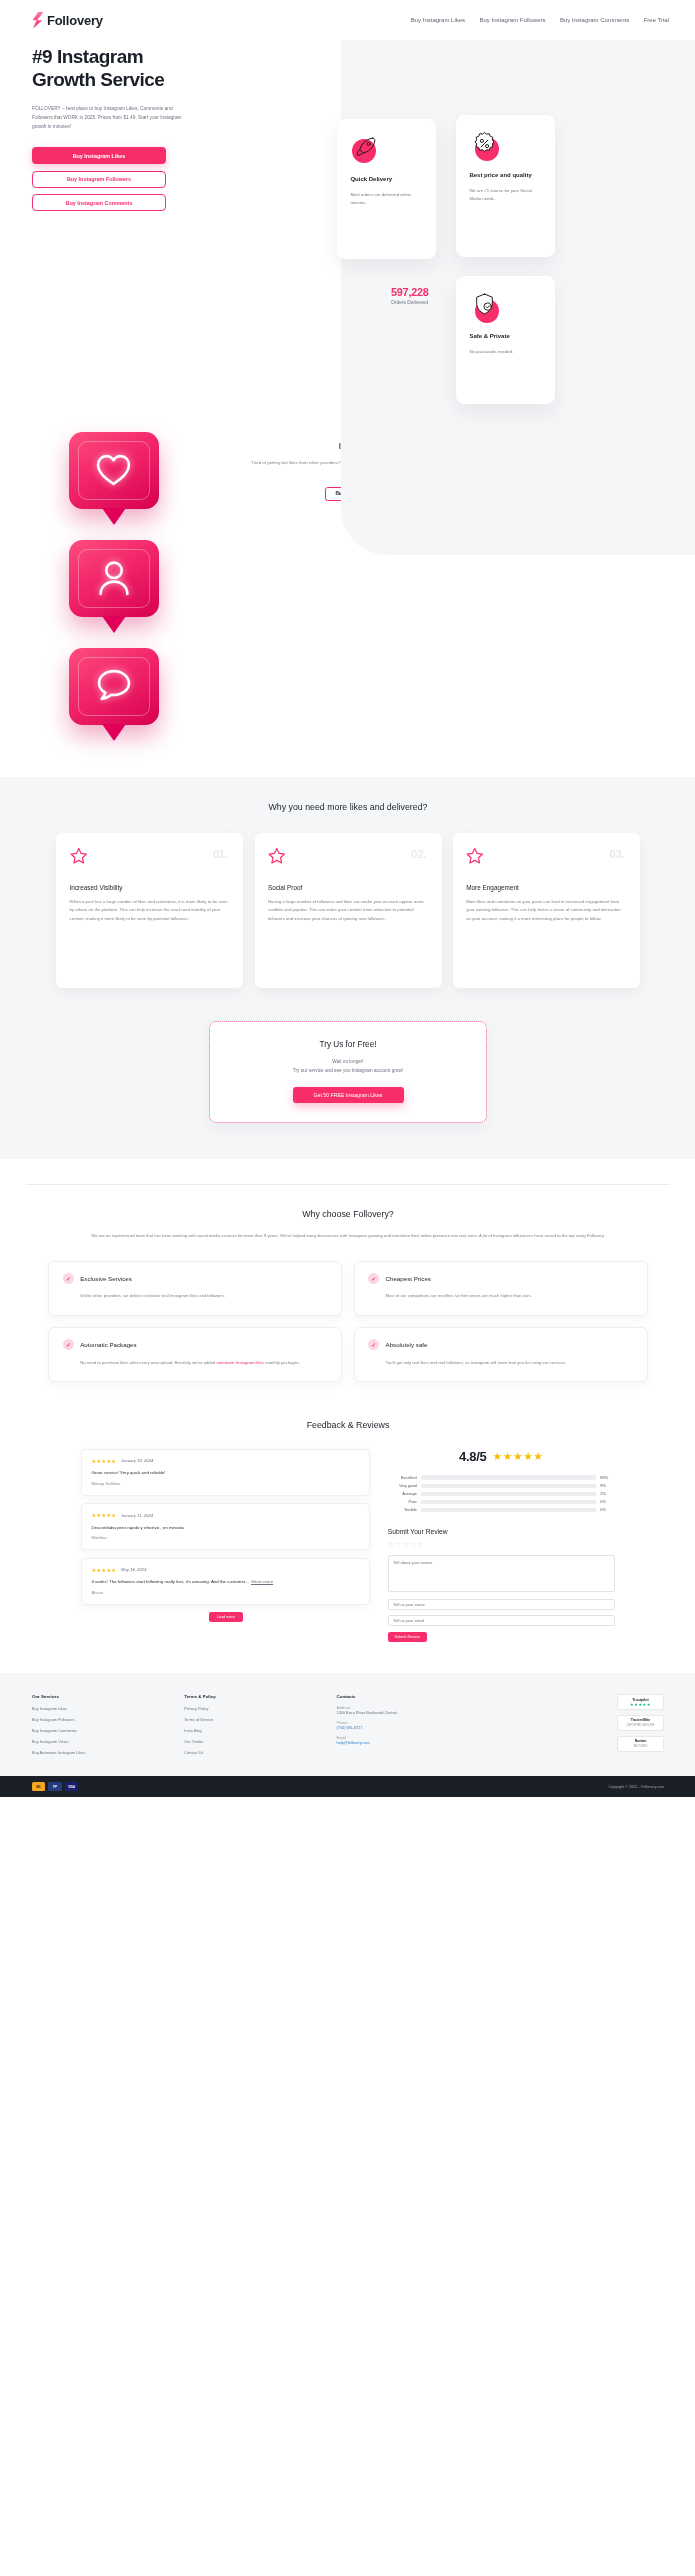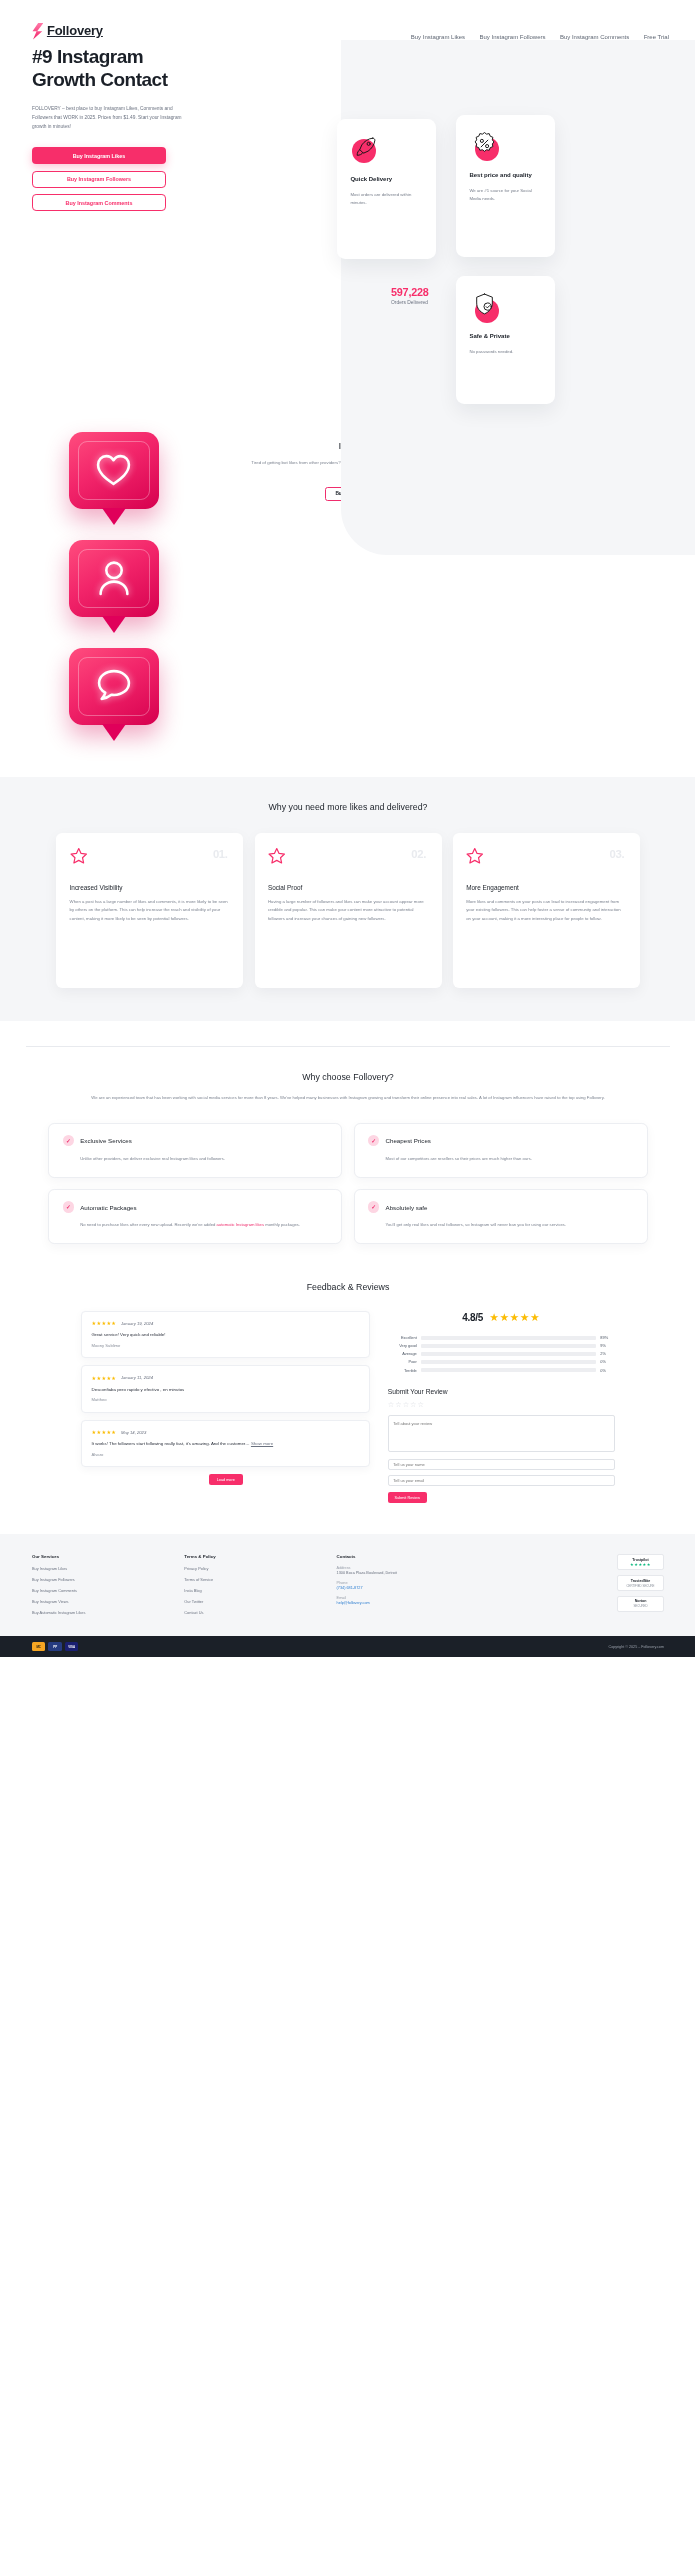--- a/index.html
+++ b/index.html
@@ -6,21 +6,21 @@
   html, body { width: 696px; }
   body {
     font-family: "Liberation Sans", sans-serif;
     background: #ffffff;
     color: #1f2430;
     -webkit-font-smoothing: antialiased;
   }
   .page { width: 696px; position: relative; overflow: hidden; }
 
   
-  .header { height: 40px; display: flex; align-items: flex-end; padding: 0 27px 0 32px; text-decoration: underline; }
+  .header { height: 40px; display: flex; align-items: center; padding: 0 27px 0 32px; }
   .brand { display: flex; align-items: center; gap: 3.6px; }
   .logo-mark {
     width: 11.3px; height: 18.5px; position: relative;
   }
   .logo-mark svg { display:block; }
   .brand-name { font-size: 13px; font-weight: 700; letter-spacing: -0.2px; color: #1b2028; }
   .nav { margin-left: auto; display: flex; align-items: center; gap: 14.4px; }
   .nav a { font-size: 6px; color: #5e6673; text-decoration: none; white-space: nowrap; }
 
   
@@ -174,21 +174,21 @@
   .rev-text .more { color: #6b7280; text-decoration: underline; }
   .rev-author { margin-top: 4.6px; font-size: 4.2px; color: #8a909b; }
   .load-more {
     margin: 2.1px auto 0; width: 34px; height: 10.3px; background: #f72e6a; color: #fff;
     font-size: 3.8px; border-radius: 2.1px; display: flex; align-items: center;
     justify-content: center; cursor: pointer;
   }
 
   .fb-right { width: 227px; }
   .score-row { display: flex; align-items: center; justify-content: center; gap: 6.2px; }
-  .score-num { font-size: 10px; font-weight: 800; color: #1b2028; letter-spacing: -0.3px; text-align: right; }
+  .score-num { font-size: 13px; font-weight: 800; color: #1b2028; letter-spacing: -0.3px; text-align: right; }
   .score-stars { color: #fbbc04; font-size: 10.8px; letter-spacing: 0.5px; }
   .bars { margin-top: 11.3px; }
   .bar-row { display: flex; align-items: center; gap: 4.6px; margin-bottom: 3.1px; }
   .bar-lbl { width: 29px; font-size: 3.9px; color: #4b5563; text-align: right; }
   .bar-track { flex: 1; height: 4.1px; background: #edeef1; border-radius: 1px; overflow: hidden; }
   .bar-fill { height: 100%; background: #fbbc04; }
   .bar-val { width: 14.4px; font-size: 3.9px; color: #4b5563; }
   .form-title { margin-top: 15.5px; font-size: 6.7px; color: #1b2028; }
   .form-stars { margin-top: 5.2px; color: #d9dce1; font-size: 7.2px; letter-spacing: 1px; cursor: pointer; }
   .ta, .inp {
@@ -260,21 +260,21 @@
       <a href="#">Free Trial</a>
     </nav>
   </div>
 
   <section class="hero">
     <div class="hero-bg"></div>
 
     <div class="hero-left">
       <h1 class="hero-title">
         <span>#9 Instagram</span><br>
-        <span>Growth Contact</span>
+        <span>Growth Service</span>
       </h1>
       <p class="hero-sub">FOLLOVERY – best place to buy Instagram Likes, Comments and Followers that WORK in 2025. Prices from $1.49. Start your Instagram growth in minutes!</p>
       <div class="hero-btns">
         <div class="btn btn-solid">Buy Instagram Likes</div>
         <div class="btn btn-ghost">Buy Instagram Followers</div>
         <div class="btn btn-ghost">Buy Instagram Comments</div>
       </div>
     </div>
 
     <div class="hero-cards">
@@ -419,20 +419,30 @@
           </svg>
         </span>
         <div class="num-badge">03.</div>
         <div class="nc-title">More Engagement</div>
         <div class="nc-text">More likes and comments on your posts can lead to increased engagement from your existing followers. This can help foster a sense of community and interaction on your account, making it a more interesting place for people to follow.</div>
       </div>
 
     </div>
   </section>
 
+  <section class="free-wrap">
+    <div class="free-box">
+      <div class="free-title">Try Us for Free!</div>
+      <div class="free-sub">
+        <span>Wait no longer!</span><br>
+        <span>Try our service and see you Instagram account grow!</span>
+      </div>
+      <div class="free-btn">Get 50 FREE Instagram Likes</div>
+    </div>
+  </section>
 
   <section class="why-choose">
     <div class="hr"></div>
     <div class="sect-title">Why choose Follovery?</div>
     <div class="wc-lead">We are an experienced team that has been working with social media services for more than 8 years. We've helped many businesses with Instagram growing and transform their online presence into real sales. A lot of Instagram influencers have raised to the top using Follovery.</div>
 
     <div class="wc-grid">
 
       <div class="wc-card">
         <div class="wc-head">

